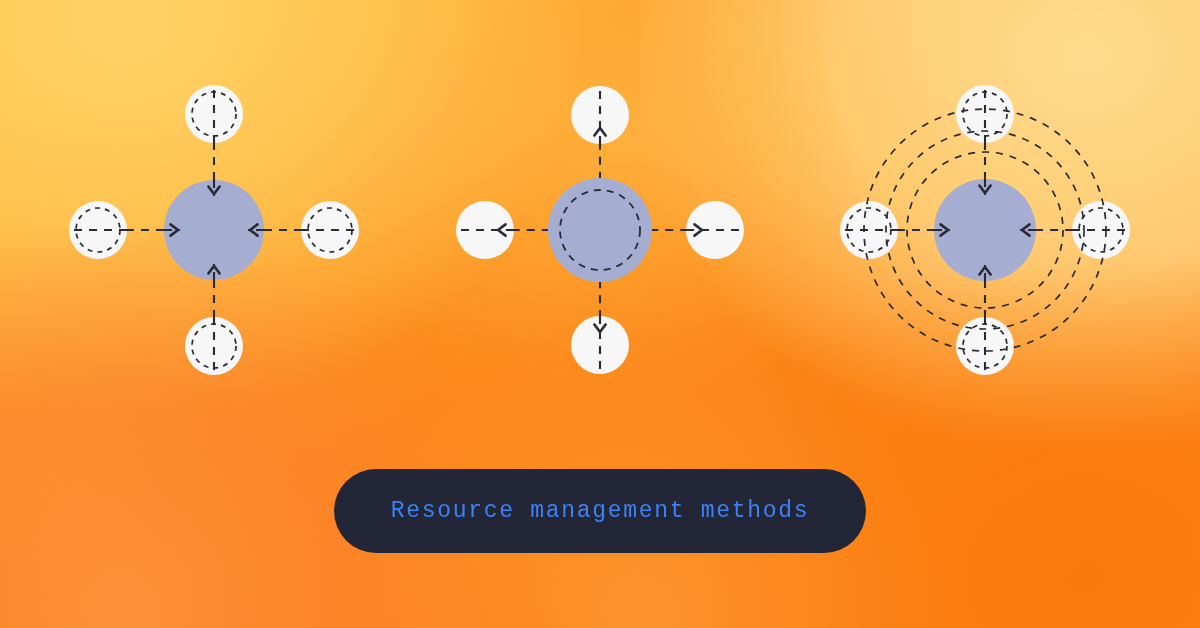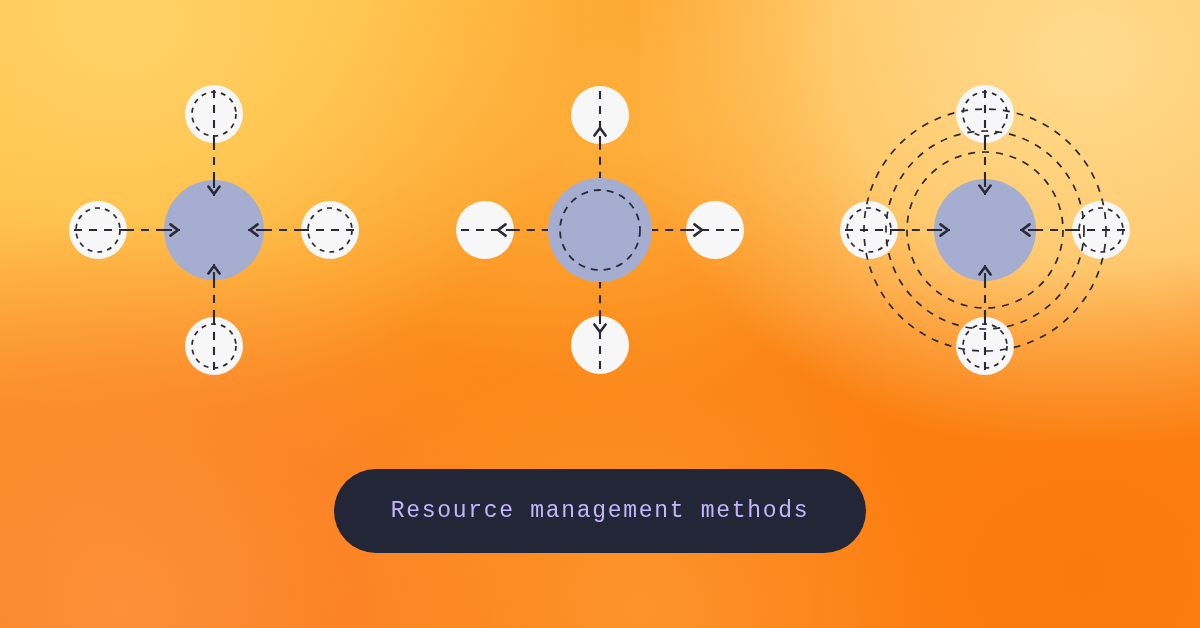--- a/index.html
+++ b/index.html
@@ -57,21 +57,21 @@
     position:absolute;
     left:334px; top:469px;
     width:532px; height:84px;
     background:#222636;
     border-radius:42px;
     display:flex; align-items:center; justify-content:center;
   }
   .banner-text {
     font-family:"Liberation Mono", "DejaVu Sans Mono", monospace;
     font-size:23px;
-    color:#c4b5fd;
+    color:#3b82f6;
     letter-spacing:1.7px;
     white-space:nowrap;
     line-height:1;
   }
 </style>
 </head>
 <body>
 
 <div id="stage">
 

